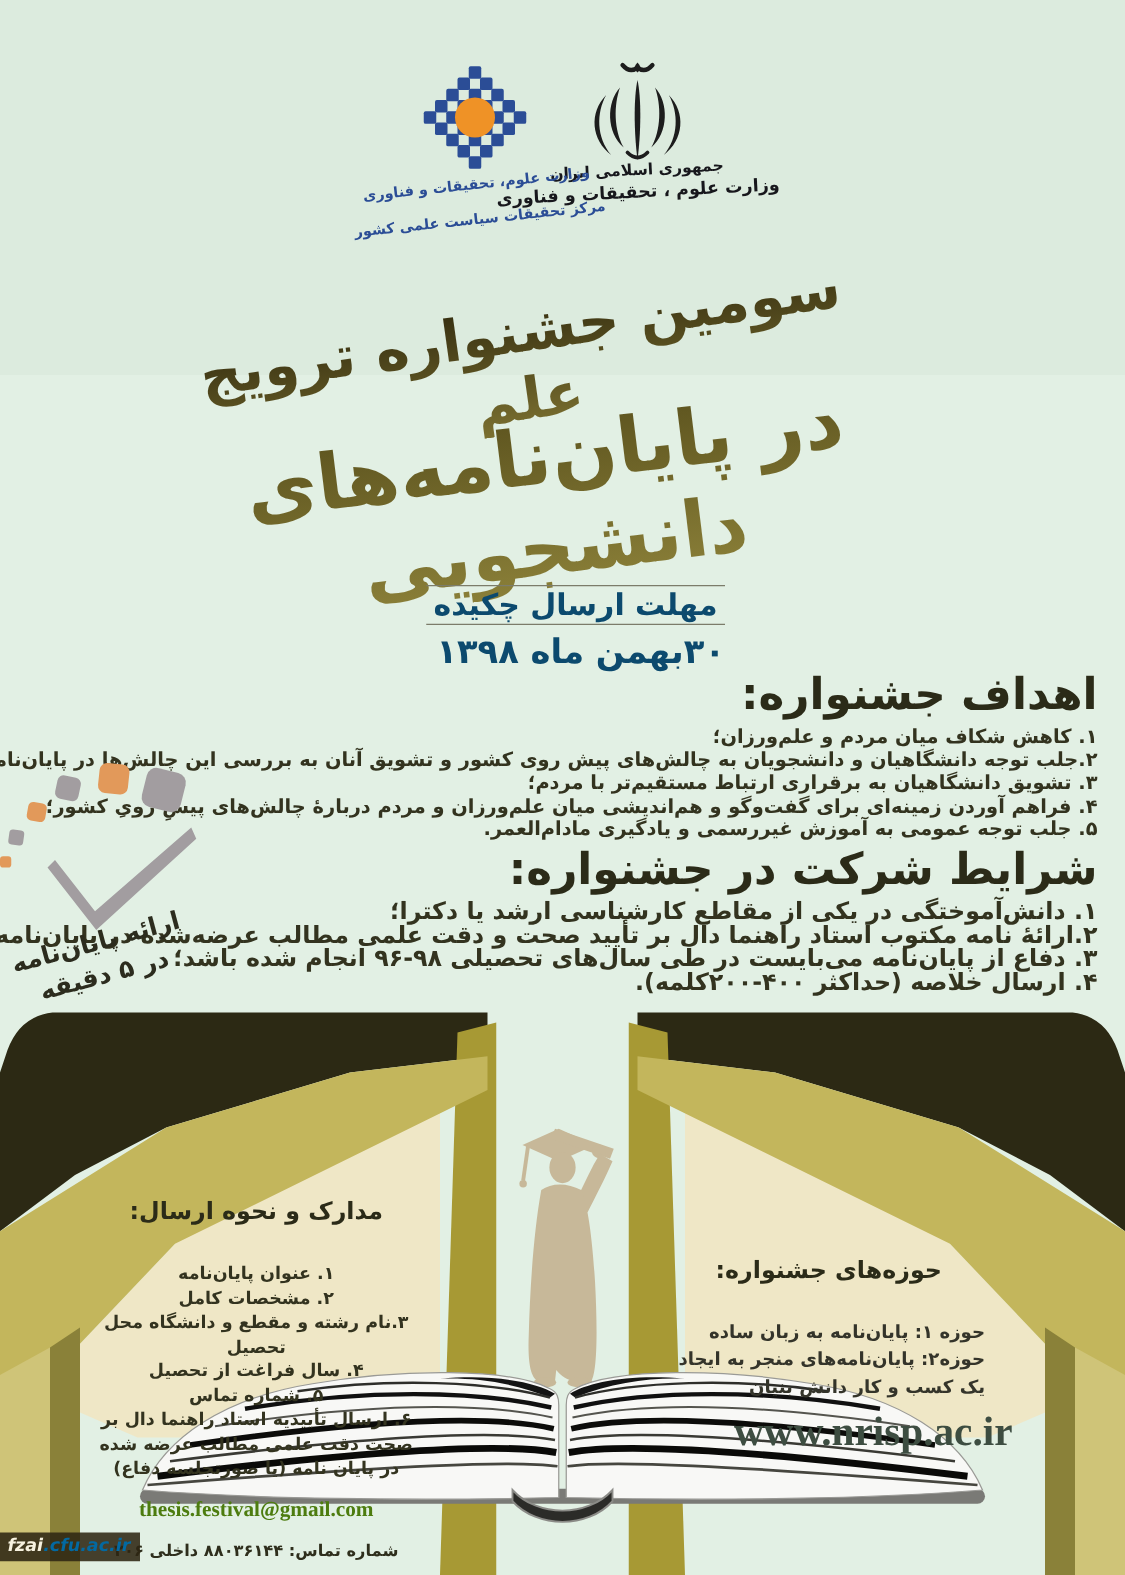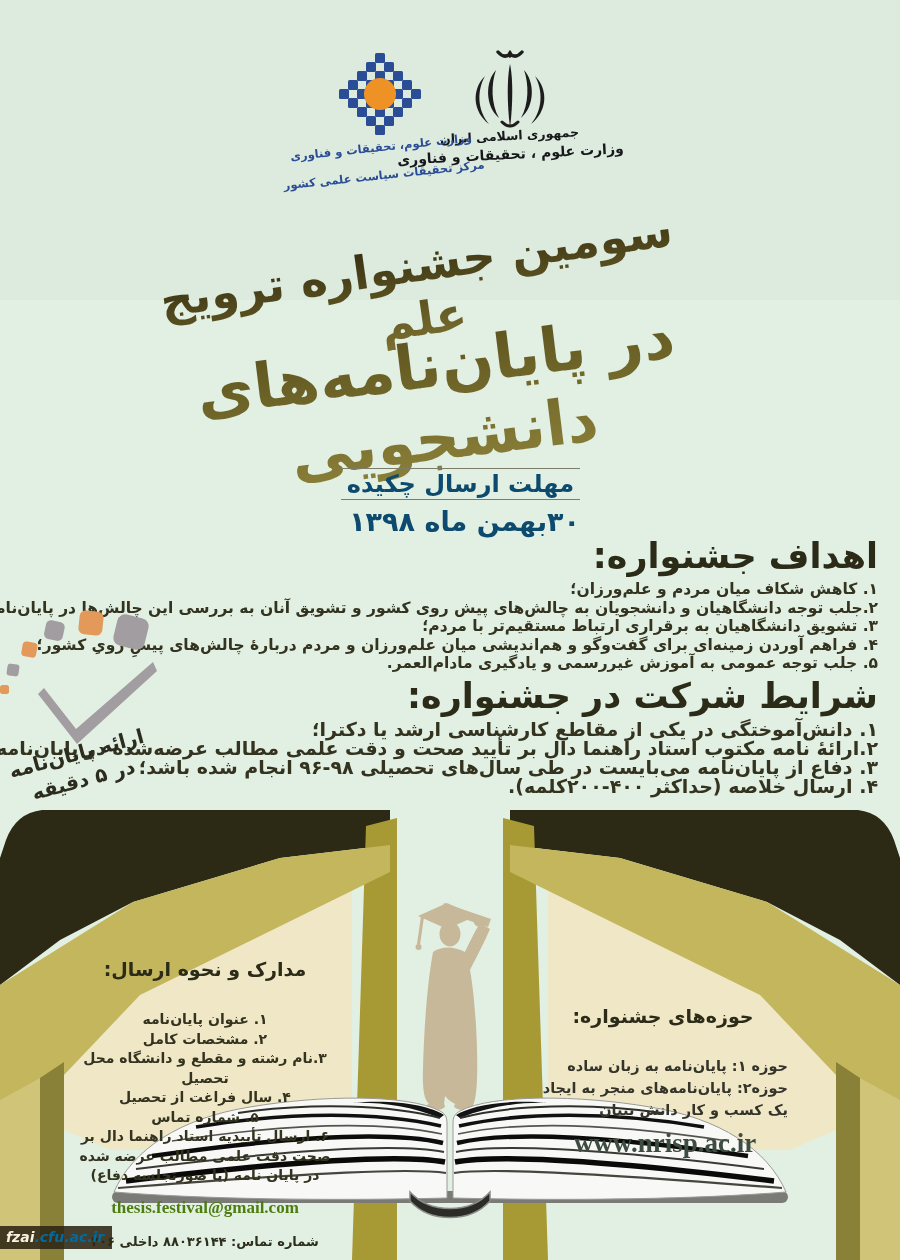--- a/index.html
+++ b/index.html
@@ -58,22 +58,22 @@
   .docs{left:70;top:958;width:270px;text-align:center}
   .docs .h{font-size:19px;font-weight:bold;color:var(--head);margin-bottom:30px}
   .docs .items{font-size:14px;font-weight:bold;line-height:19.5px;padding-right:0}
   .docs .items .li{white-space:normal}
   .docs .email{font-family:"Liberation Serif",serif;font-weight:bold;font-size:17px;color:#4d7c0f;margin-top:12px;direction:ltr}
   .docs .phone{font-size:13px;font-weight:bold;margin-top:16px;color:#2e2e1c}
   .domains{right:112px;top:1005;width:250px;text-align:right}
   .domains .h{font-size:19px;font-weight:bold;color:var(--head);margin-bottom:28px;text-align:center}
   .domains .items{font-size:14.5px;font-weight:600;line-height:22px;color:#34342a}
   .domains .items .li{white-space:normal}
-  .website{right:90px;top:1128;width:290px;text-align:center;direction:ltr;
-    font-family:"Liberation Serif",serif;font-weight:bold;font-size:27px;color:var(--serif-ink)}
+  .website{right:90px;top:1128;width:290px;text-align:right;direction:ltr;
+    font-family:"Liberation Serif",serif;font-weight:bold;font-size:33px;color:var(--serif-ink)}
   
   .watermark{left:0;top:1226;height:23px;padding:2px 8px 2px 6px;background:rgba(45,38,18,.88);
     font-style:italic;font-weight:bold;font-size:14px;direction:ltr;line-height:19px}
   .watermark .a{color:#f7f2df}.watermark .b{color:#0369a1}
   svg{display:block}
 </style>
 </head>
 <body>
 
 <div class="abs topband"></div>

